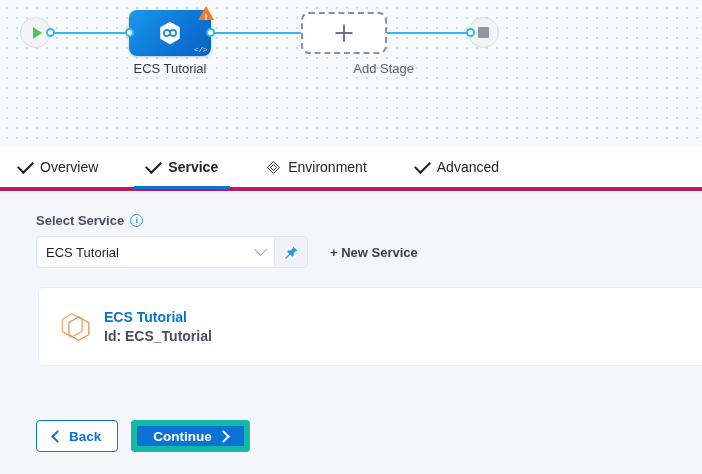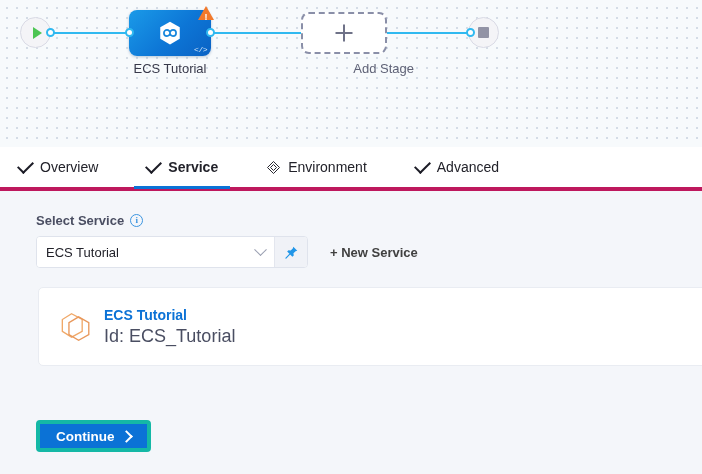--- a/index.html
+++ b/index.html
@@ -297,22 +297,23 @@
   }
   .hex-icon { width: 30px; height: 32px; flex: none; }
   .svc-title {
     font-size: 14px;
     font-weight: bold;
     color: #0b72d6;
     margin-bottom: 3px;
     cursor: pointer;
   }
   .svc-id {
-    font-size: 18px;
+    font-size: 14px;
     color: #4a4e62;
+    font-weight: bold;
   }
 
   .btn-row {
     position: absolute;
     left: 36px;
     bottom: 22px;
     display: flex;
     gap: 13px;
   }
   .btn {
@@ -328,21 +329,21 @@
     cursor: pointer;
     white-space: nowrap;
   }
   .btn-back {
     background: #ffffff;
     border: 1px solid #0b72d6;
     color: #0b72d6;
   }
   .btn-continue {
     background: #0b72d6;
-    border: 4px solid #14b8a6;
+    border: 6px solid #14b8a6;
     color: #ffffff;
   }
   .arr {
     display: inline-block;
     width: 7px; height: 7px;
     border-top: 2px solid currentColor;
     border-right: 2px solid currentColor;
   }
   .arr.left  { transform: rotate(-135deg); }
   .arr.right { transform: rotate(45deg); }
@@ -449,18 +450,22 @@
       <path d="M12 3 L24 9.5 L24 23 L12 29.5 L1.5 23 L1.5 9.5 Z" fill="none" stroke="#f0a868" stroke-width="1.5"></path>
       <path d="M20 6.5 L31.5 13 L31.5 26.5 L20 33 L9 26.5 L9 13 Z" fill="none" stroke="#e8975a" stroke-width="1.5"></path>
     </svg>
     <div>
       <div class="svc-title">ECS Tutorial</div>
       <div class="svc-id">Id: ECS_Tutorial</div>
     </div>
   </div>
 
   <div class="btn-row">
+    <div class="btn btn-back">
+      <i class="arr left"></i>
+      <span>Back</span>
+    </div>
     <div class="btn btn-continue">
       <span>Continue</span>
       <i class="arr right"></i>
     </div>
   </div>
 </div>
 
 </body></html>

